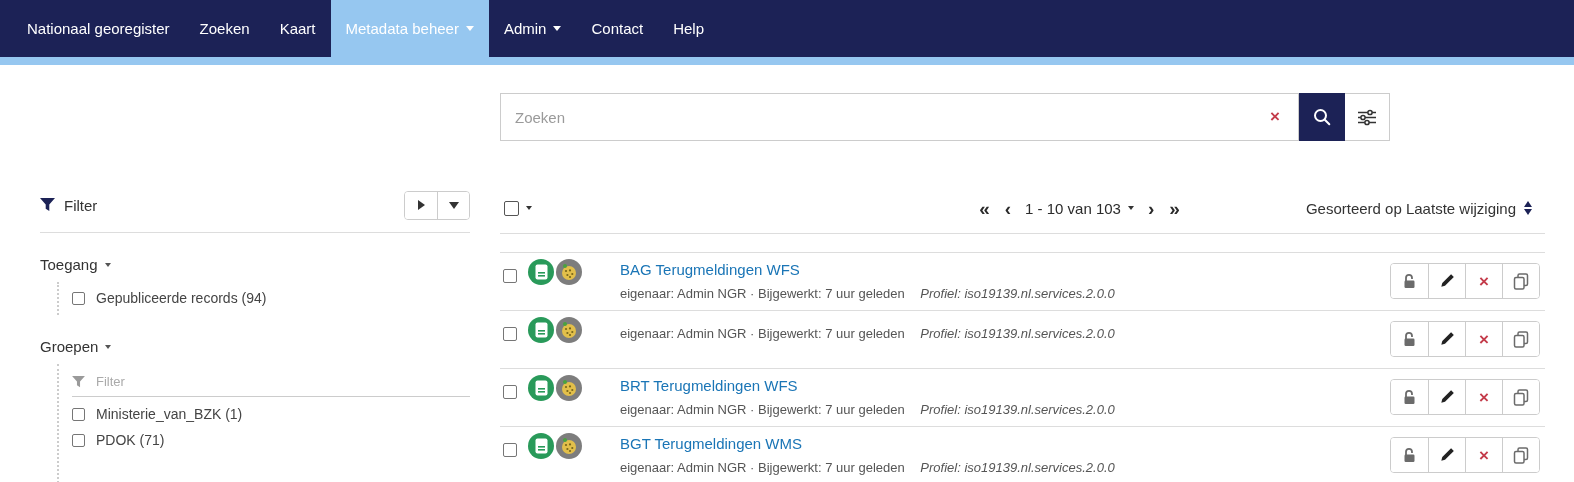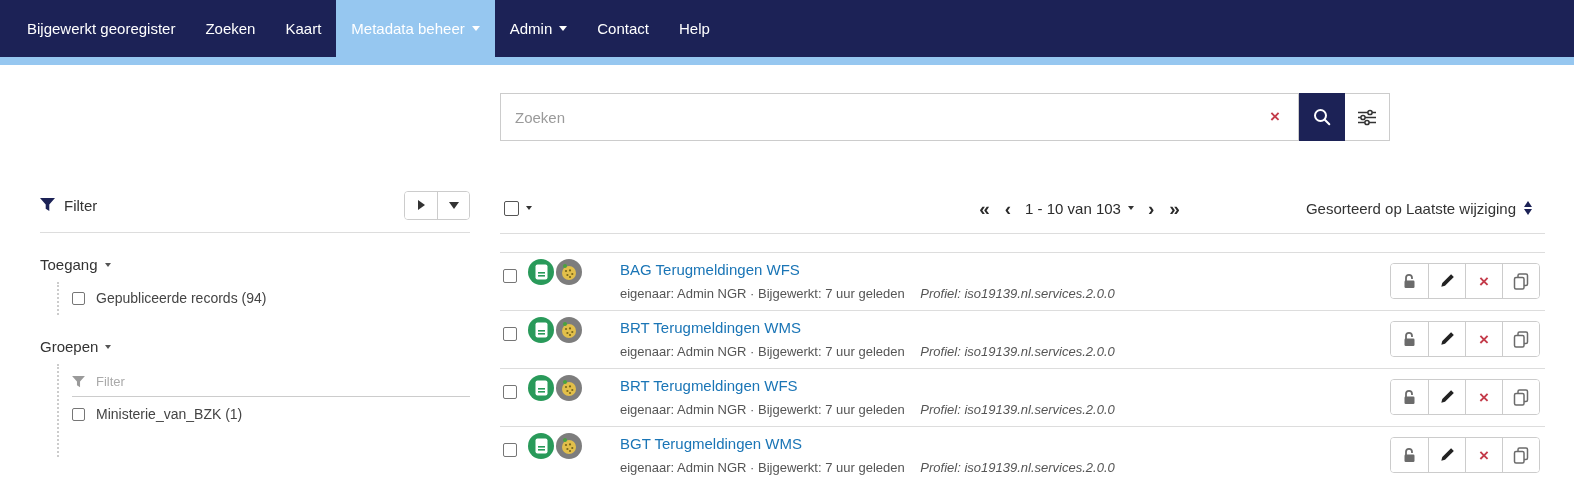--- a/index.html
+++ b/index.html
@@ -101,21 +101,21 @@
   .action-btn { width:37px; height:34px; background:#fff; border:none;
                 display:flex; align-items:center; justify-content:center; }
   .action-btn + .action-btn { border-left:1px solid #ccc; }
   .action-btn .x-glyph { color:#c43b4a; font-size:17px; font-weight:bold; line-height:1; }
 </style>
 </head>
 <body>
 
 <div class="navbar">
   <div class="nav-item">
-      <span>Bijgewerkt georegister</span>
+      <span>Nationaal georegister</span>
     </div>
   <div class="nav-item">
       <span>Zoeken</span>
     </div>
   <div class="nav-item">
       <span>Kaart</span>
     </div>
   <div class="nav-item active">
       <span>Metadata beheer</span>
       <span class="caret"></span>
@@ -201,20 +201,24 @@
             <path d="M0 0h15l-5.7 6.5V13L5.7 10.7V6.5z" fill="currentColor"></path>
           </svg>
       </span>
       <input type="text" placeholder="Filter" style="">
     </div>
     <div class="facet-item">
       <span class="cb"></span>
       <span>Ministerie_van_BZK (1)</span>
     </div>
     <div class="facet-item">
+      <span class="cb"></span>
+      <span>PDOK (71)</span>
+    </div>
+    <div class="facet-item">
       
       
     </div>
   </div>
 </div>
 
 <div class="main-list">
   <div class="list-header">
     <div class="select-all">
       <span class="cb"></span>
@@ -313,21 +317,20 @@
             <circle cx="10" cy="11" r="7" fill="#e2bf4a"></circle>
             <circle cx="7" cy="9" r="1.1" fill="#776619"></circle>
             <circle cx="11" cy="8.4" r="1.1" fill="#776619"></circle>
             <circle cx="13.3" cy="12" r="1.1" fill="#776619"></circle>
             <circle cx="8.4" cy="13" r="1.1" fill="#776619"></circle>
             <circle cx="11" cy="15" r="1.1" fill="#776619"></circle>
             <circle cx="6" cy="4" r="2" fill="#4aa23f"></circle>
           </svg>
       </span>
       <div class="row-text">
-        <a class="row-title">BRT Terugmeldingen WMS</a>
         <div class="row-meta">
           <span>eigenaar: Admin NGR · Bijgewerkt: 7 uur geleden</span>
           <em>Profiel: iso19139.nl.services.2.0.0</em>
         </div>
       </div>
       <div class="row-actions">
         <button class="action-btn">
           <span style="display:inline-flex">
               <svg width="15" height="16" viewBox="0 0 15 16">
                 <path d="M4 8V4.8a3 3 0 0 1 6 0V6" fill="none" stroke="#6b6b6b" stroke-width="1.8"></path>

